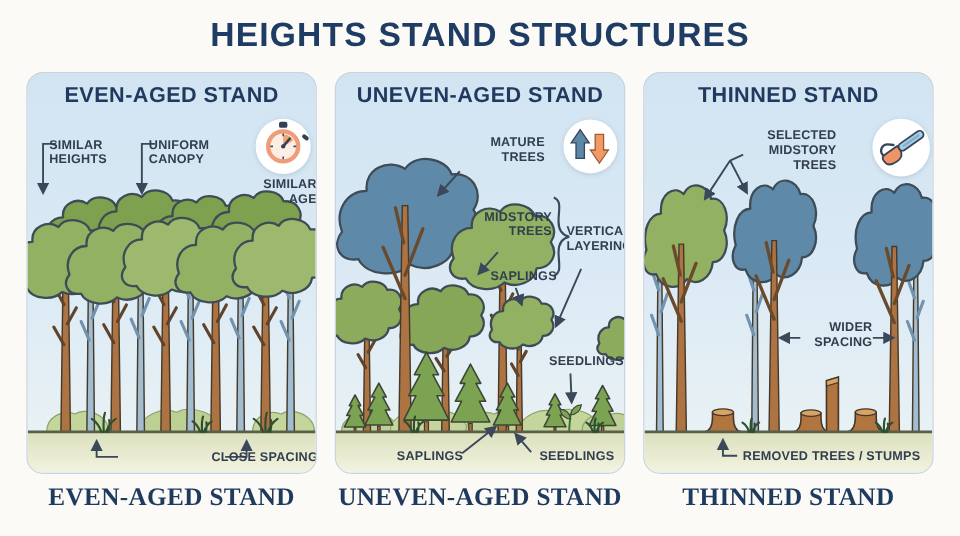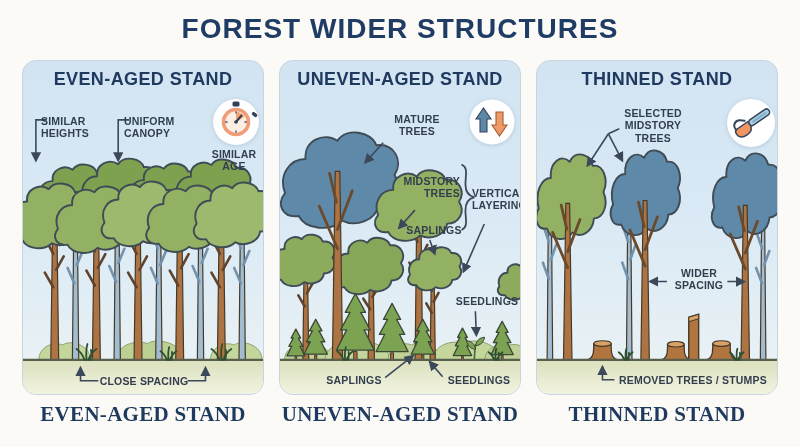--- a/index.html
+++ b/index.html
@@ -29,21 +29,21 @@
   .ptitle{
     position:absolute;left:0;top:8px;width:100%;margin:0;
     text-align:center;font-size:18px;font-weight:700;
     letter-spacing:0.4px;color:#203a5f;z-index:3;
   }
   .lbl{
     position:absolute;z-index:3;
     font-size:10.5px;font-weight:700;line-height:1.18;
     letter-spacing:0.2px;color:#323e4e;white-space:pre-line;
   }
-  .center{text-align:center;}
+  .center{text-align:right;}
   .right{text-align:right;}
   .iconwrap{position:absolute;z-index:3;filter:drop-shadow(0 1px 2px rgba(40,60,90,.18));}
   .caption{
     margin-top:7px;text-align:center;
     font-family:"Liberation Serif","DejaVu Serif",serif;
     font-size:21px;font-weight:700;letter-spacing:0.3px;
     color:#1e3a5f;
   }
 </style>
 </head>
@@ -84,21 +84,21 @@
       <path d="M1,-9 C-3,-9 -6,-12 -6.5,-16 C-2.5,-16 0.5,-13 1,-9 Z M1,-12 C5,-12 8,-15 8.5,-19 C4.5,-19 1.5,-16 1,-12 Z" fill="#7ba352" stroke="#3a4636" stroke-width="1" vector-effect="non-scaling-stroke"></path>
     </g>
     <g id="stump">
       <path d="M-14,0 C-9,-1 -8,-6 -8,-11 L-8,-15 L8,-15 L8,-11 C8,-6 9,-1 14,0 Z" fill="#b1763f" stroke="#45382a" stroke-width="1.3" vector-effect="non-scaling-stroke"></path>
       <ellipse cx="0" cy="-15" rx="8" ry="2.6" fill="#d9a366" stroke="#45382a" stroke-width="1.1" vector-effect="non-scaling-stroke"></ellipse>
     </g>
   </defs>
 </svg>
 
 <div class="page">
-  <h1 class="main-title">FOREST WIDER STRUCTURES</h1>
+  <h1 class="main-title">HEIGHTS STAND STRUCTURES</h1>
 
   <div class="panels">
 
     <div class="col">
       <div class="panel">
         <svg class="art" width="240" height="333" viewBox="0 0 242 335">
           <g>
             <use href="#bush" transform="translate(42,301)" fill="#c5d69d"></use>
             <use href="#bush" transform="translate(128,301) scale(1.3,1.1)" fill="#bdd093"></use>
             <use href="#bush" transform="translate(215,301)" fill="#c5d69d"></use>

